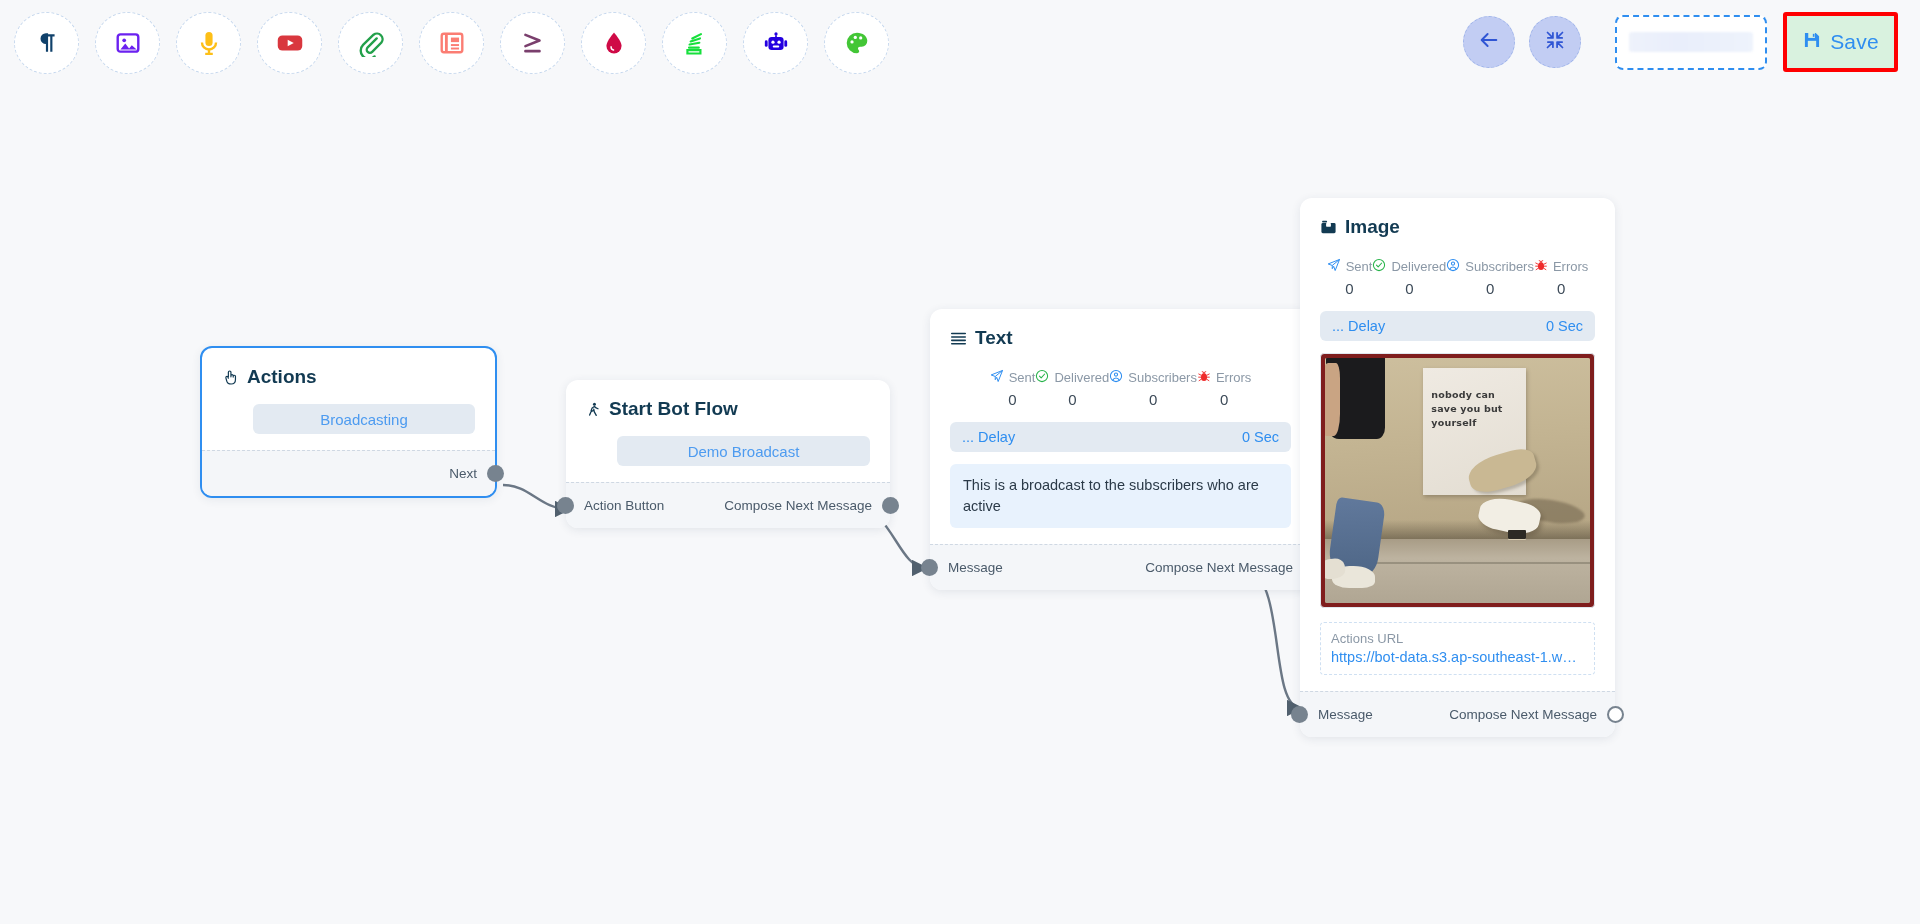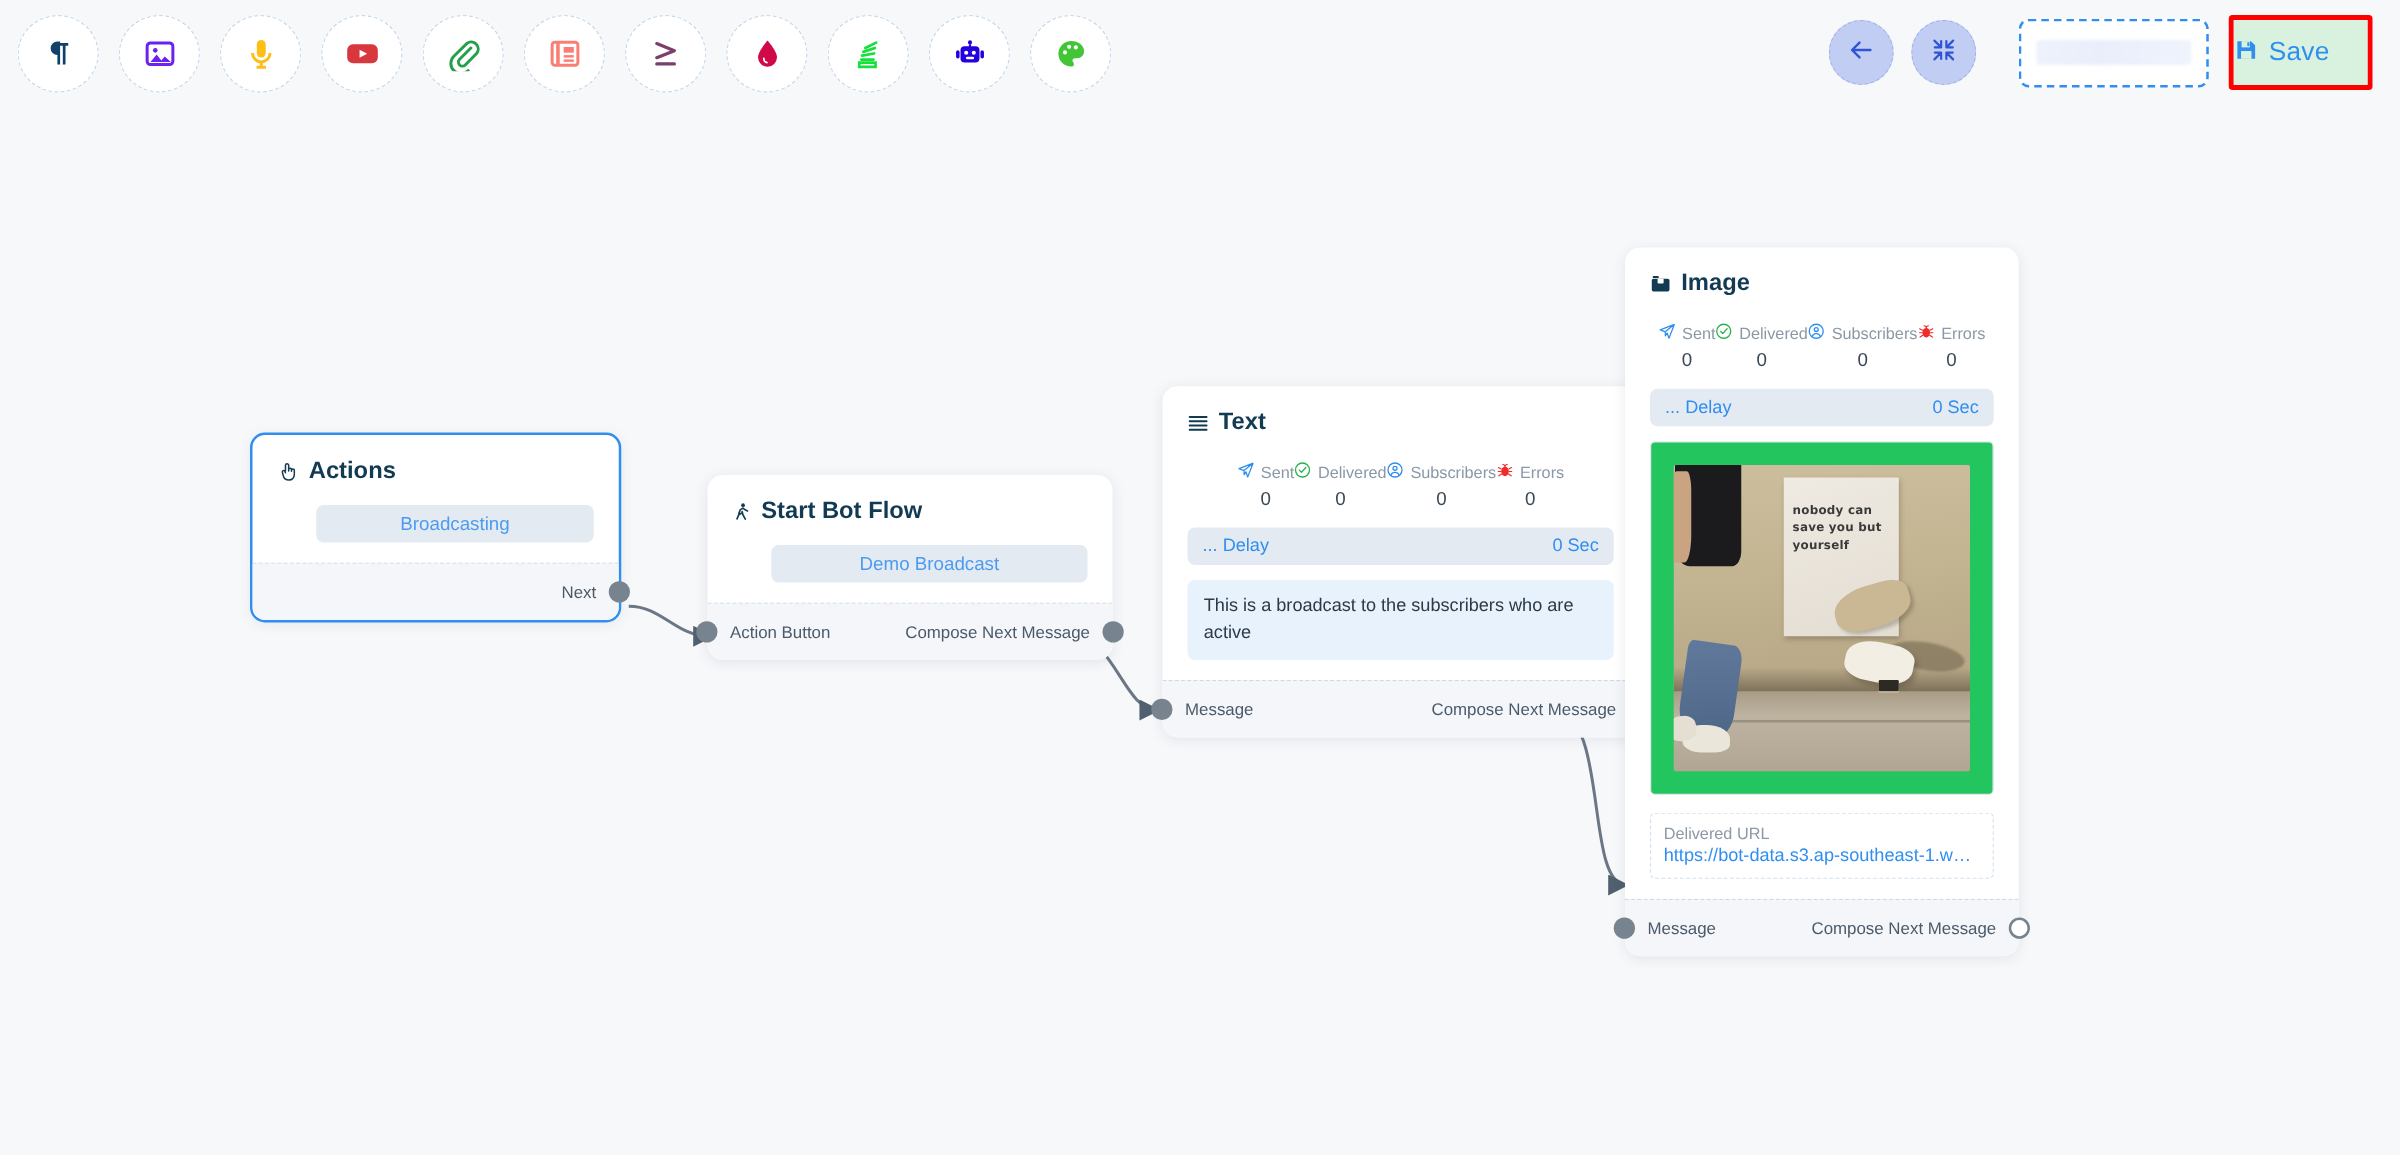--- a/index.html
+++ b/index.html
@@ -82,21 +82,21 @@
   .save-outline {
     border: 4px solid #ff0000;
     border-radius: 3px;
     padding: 0;
     margin-right: 8px;
   }
   .save-btn {
     width: 107px; height: 52px;
     background: #d9f2df;
     border: none;
-    display: flex; align-items: center; 
+    display: flex; align-items: center; justify-content: center;
     gap: 8px;
     cursor: pointer;
   }
   .save-btn .lbl {
     color: #2f8ef0;
     font-size: 21px;
     letter-spacing: .2px;
   }
 
   
@@ -175,22 +175,22 @@
     padding: 11px 13px;
     font-size: 14.5px;
     line-height: 1.45;
     color: #2b3a48;
   }
 
   .thumb-wrap {
     margin-top: 12px;
     border: 1.5px solid #e1e7ef;
     border-radius: 4px;
-    padding: 18px;
-    background: #22c55e;
+    padding: 4px;
+    background: #7f1d1d;
   }
   .thumb {
     width: 100%; height: 245px;
     border-radius: 2px;
     position: relative;
     overflow: hidden;
     background: #b9ab8b;
   }
   
   .t-wall {
@@ -682,21 +682,21 @@
               <div class="t-arm"></div>
               <div class="t-jeans"></div>
               <div class="t-jeans2"></div>
               <div class="t-shoe"></div>
               <div class="t-shoe2"></div>
             </div>
           </div>
         </div>
 
         <div class="res-box">
-          <div class="res-label">Delivered URL</div>
+          <div class="res-label">Actions URL</div>
           <div class="res-url">https://bot-data.s3.ap-southeast-1.wasab...</div>
         </div>
       </div>
 
       <div class="node-foot">
         <span>Message</span>
         <span>Compose Next Message</span>
         <span class="port" style="left:-9px; top:14px;"></span>
         <span class="port hollow" style="right:-9px; top:14px;"></span>
       </div>

